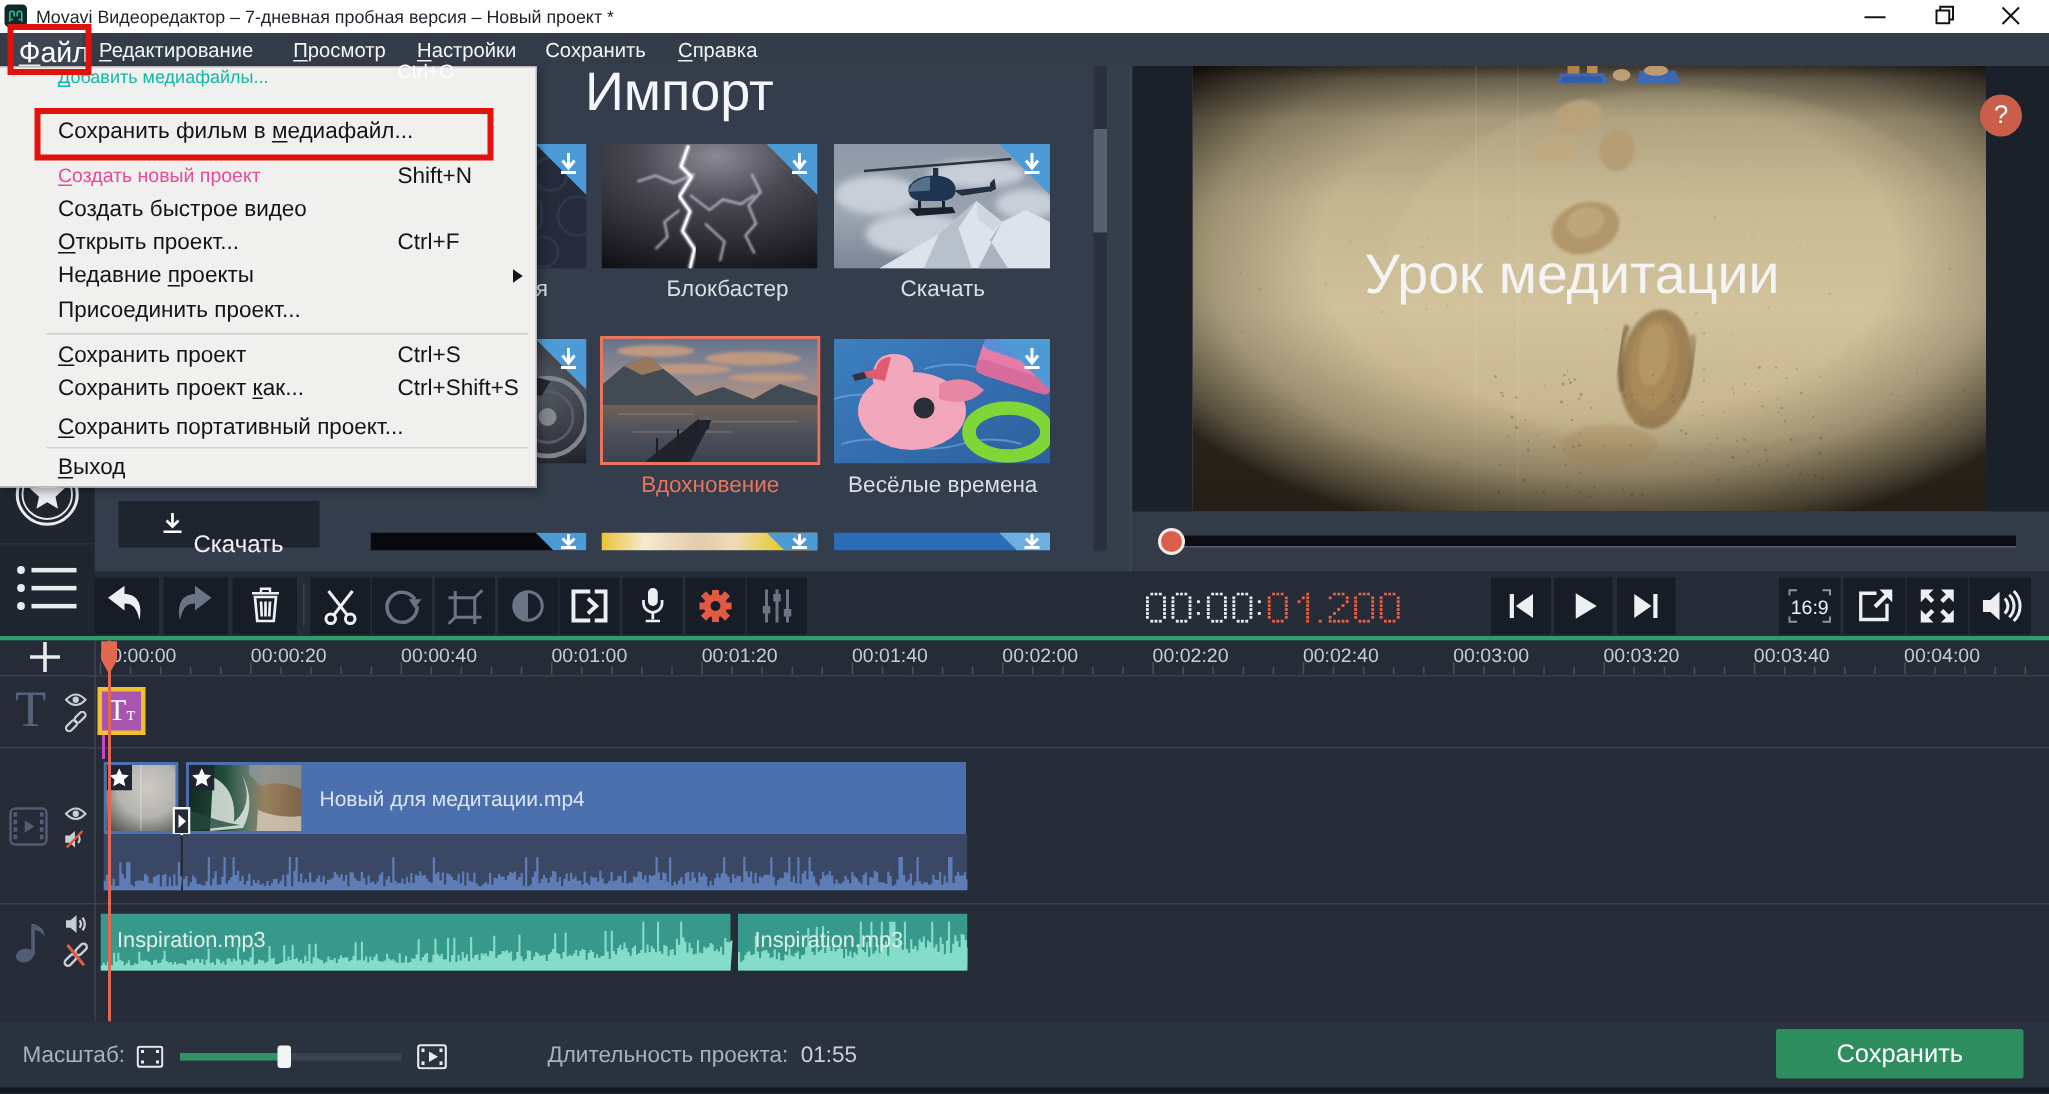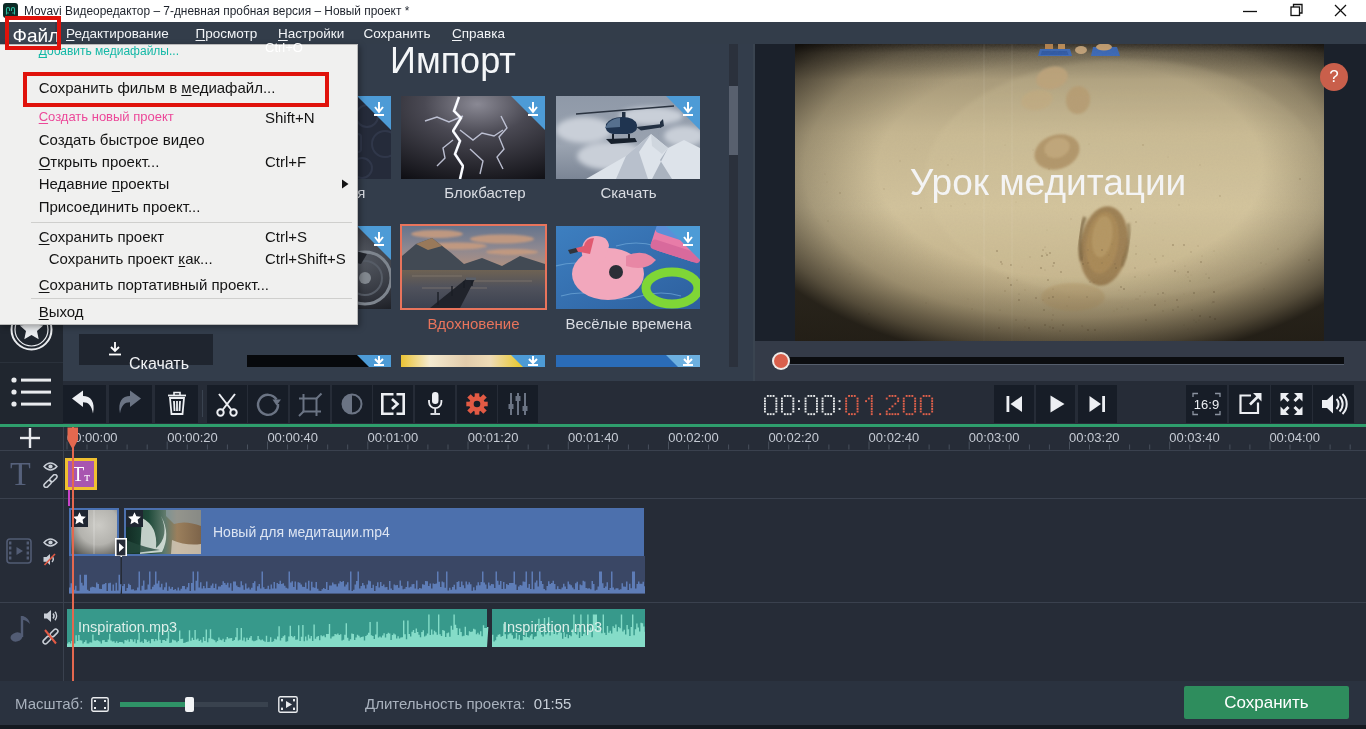--- a/index.html
+++ b/index.html
@@ -1096,21 +1096,21 @@
 <div class="abs" style="left:38.7px;top:79px;font-size:15px;color:#141414;">Сохранить фильм в <span style="text-decoration:underline;text-underline-offset:2px;">м</span>едиафайл...</div>
 <div class="abs" style="left:38.7px;top:109px;font-size:13px;color:#ec4899;"><span style="text-decoration:underline;text-underline-offset:2px;">С</span>оздать новый проект</div>
 <div class="abs" style="left:265px;top:109px;font-size:15px;color:#141414;">Shift+N</div>
 <div class="abs" style="left:38.7px;top:131px;font-size:15px;color:#141414;">Создать быстрое видео</div>
 <div class="abs" style="left:38.7px;top:153px;font-size:15px;color:#141414;"><span style="text-decoration:underline;text-underline-offset:2px;">О</span>ткрыть проект...</div>
 <div class="abs" style="left:265px;top:153px;font-size:15px;color:#141414;">Ctrl+F</div>
 <div class="abs" style="left:38.7px;top:175px;font-size:15px;color:#141414;">Недавние <span style="text-decoration:underline;text-underline-offset:2px;">п</span>роекты</div>
 <div class="abs" style="left:38.7px;top:198px;font-size:15px;color:#141414;">Присоединить проект...</div>
 <div class="abs" style="left:38.7px;top:228px;font-size:15px;color:#141414;"><span style="text-decoration:underline;text-underline-offset:2px;">С</span>охранить проект</div>
 <div class="abs" style="left:265px;top:228px;font-size:15px;color:#141414;">Ctrl+S</div>
-<div class="abs" style="left:38.7px;top:250px;font-size:15px;color:#141414;margin-left:10px;">Сохранить проект <span style="text-decoration:underline;text-underline-offset:2px;">к</span>ак...</div>
+<div class="abs" style="left:38.7px;top:250px;font-size:15px;color:#141414;">Сохранить проект <span style="text-decoration:underline;text-underline-offset:2px;">к</span>ак...</div>
 <div class="abs" style="left:265px;top:250px;font-size:15px;color:#141414;">Ctrl+Shift+S</div>
 <div class="abs" style="left:38.7px;top:276px;font-size:15px;color:#141414;text-align:right;"><span style="text-decoration:underline;text-underline-offset:2px;">С</span>охранить портативный проект...</div>
 <div class="abs" style="left:38.7px;top:303px;font-size:15px;color:#141414;"><span style="text-decoration:underline;text-underline-offset:2px;">В</span>ыход</div>
 <svg class="abs" style="left:341px;top:179px" width="8" height="10" viewBox="0 0 8 10">
     <polygon points="1,0.5 7.5,5 1,9.5" fill="#141414"></polygon>
   </svg>
 <div class="abs" style="left:31px;top:222px;width:321px;height:1px;background:#CFCFCD;"></div>
 <div class="abs" style="left:31px;top:298px;width:321px;height:1px;background:#CFCFCD;"></div>
 <div class="abs" style="left:4.5px;top:16px;width:56.5px;height:34px;border:4.5px solid #E0120B;box-sizing:border-box;"></div>
 <div class="abs" style="left:22.6px;top:71.7px;width:306px;height:35px;border:4.6px solid #E0120B;box-sizing:border-box;"></div>

